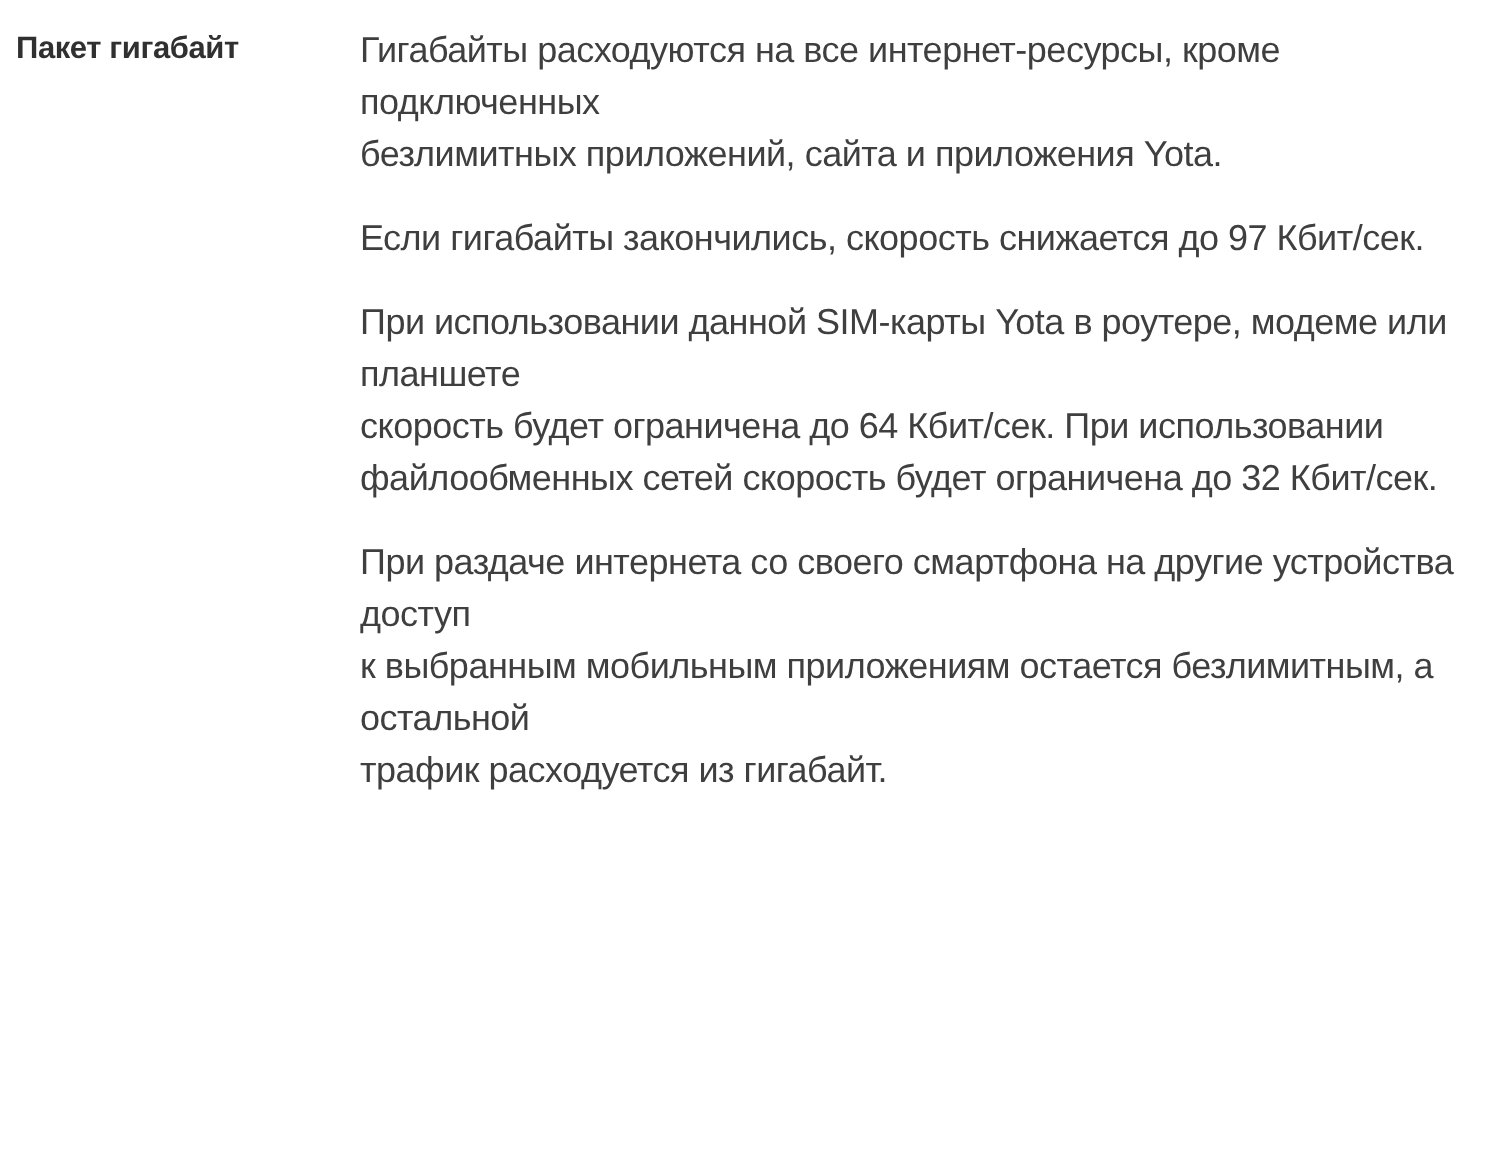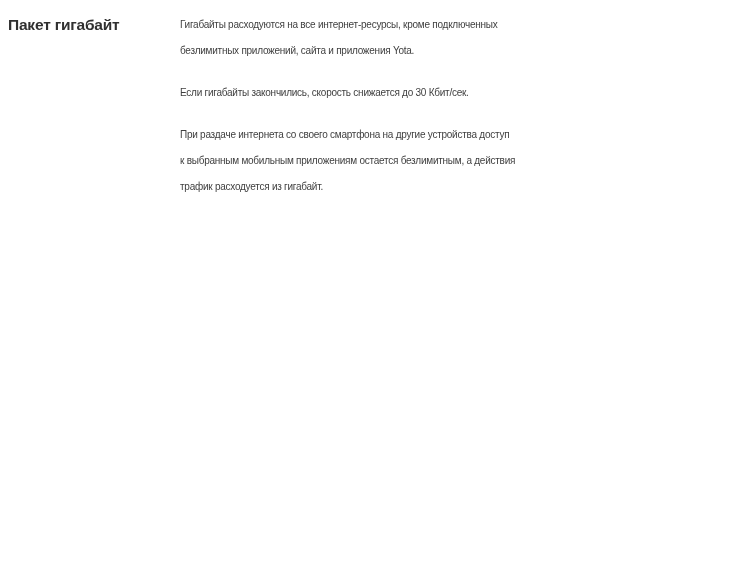--- a/index.html
+++ b/index.html
@@ -31,38 +31,41 @@
     font-weight: bold;
     color: var(--title-color, #303030);
     letter-spacing: -0.2px;
   }
   .right-col {
     flex: 1;
     max-width: 560px;
   }
   .para {
     margin: 0 0 16px 0;
-    font-size: 10px;
+    font-size: 18px;
     line-height: 26px;
     letter-spacing: -0.25px;
     white-space: pre-line;
     color: var(--text-color, #3f3f3f);
   }
   .para.muted {
     color: var(--muted-color, #a9a9a9);
   }
 </style>
 </head>
 <body style="background: rgb(255, 255, 255);">
 
 <div class="section">
   <div class="left-col">
     <div class="section-title">Пакет гигабайт</div>
   </div>
   <div class="right-col">
     <p class="para">Гигабайты расходуются на все интернет-ресурсы, кроме подключенных
 безлимитных приложений, сайта и приложения Yota.</p>
-    <p class="para">Если гигабайты закончились, скорость снижается до 30 Кбит/сек.</p>
+    <p class="para">Если гигабайты закончились, скорость снижается до 97 Кбит/сек.</p>
+    <p class="para">При использовании данной SIM-карты Yota в роутере, модеме или планшете
+скорость будет ограничена до 64 Кбит/сек. При использовании
+файлообменных сетей скорость будет ограничена до 32 Кбит/сек.</p>
     <p class="para">При раздаче интернета со своего смартфона на другие устройства доступ
-к выбранным мобильным приложениям остается безлимитным, а действия
+к выбранным мобильным приложениям остается безлимитным, а остальной
 трафик расходуется из гигабайт.</p>
   </div>
 </div>
 
 </body></html>

